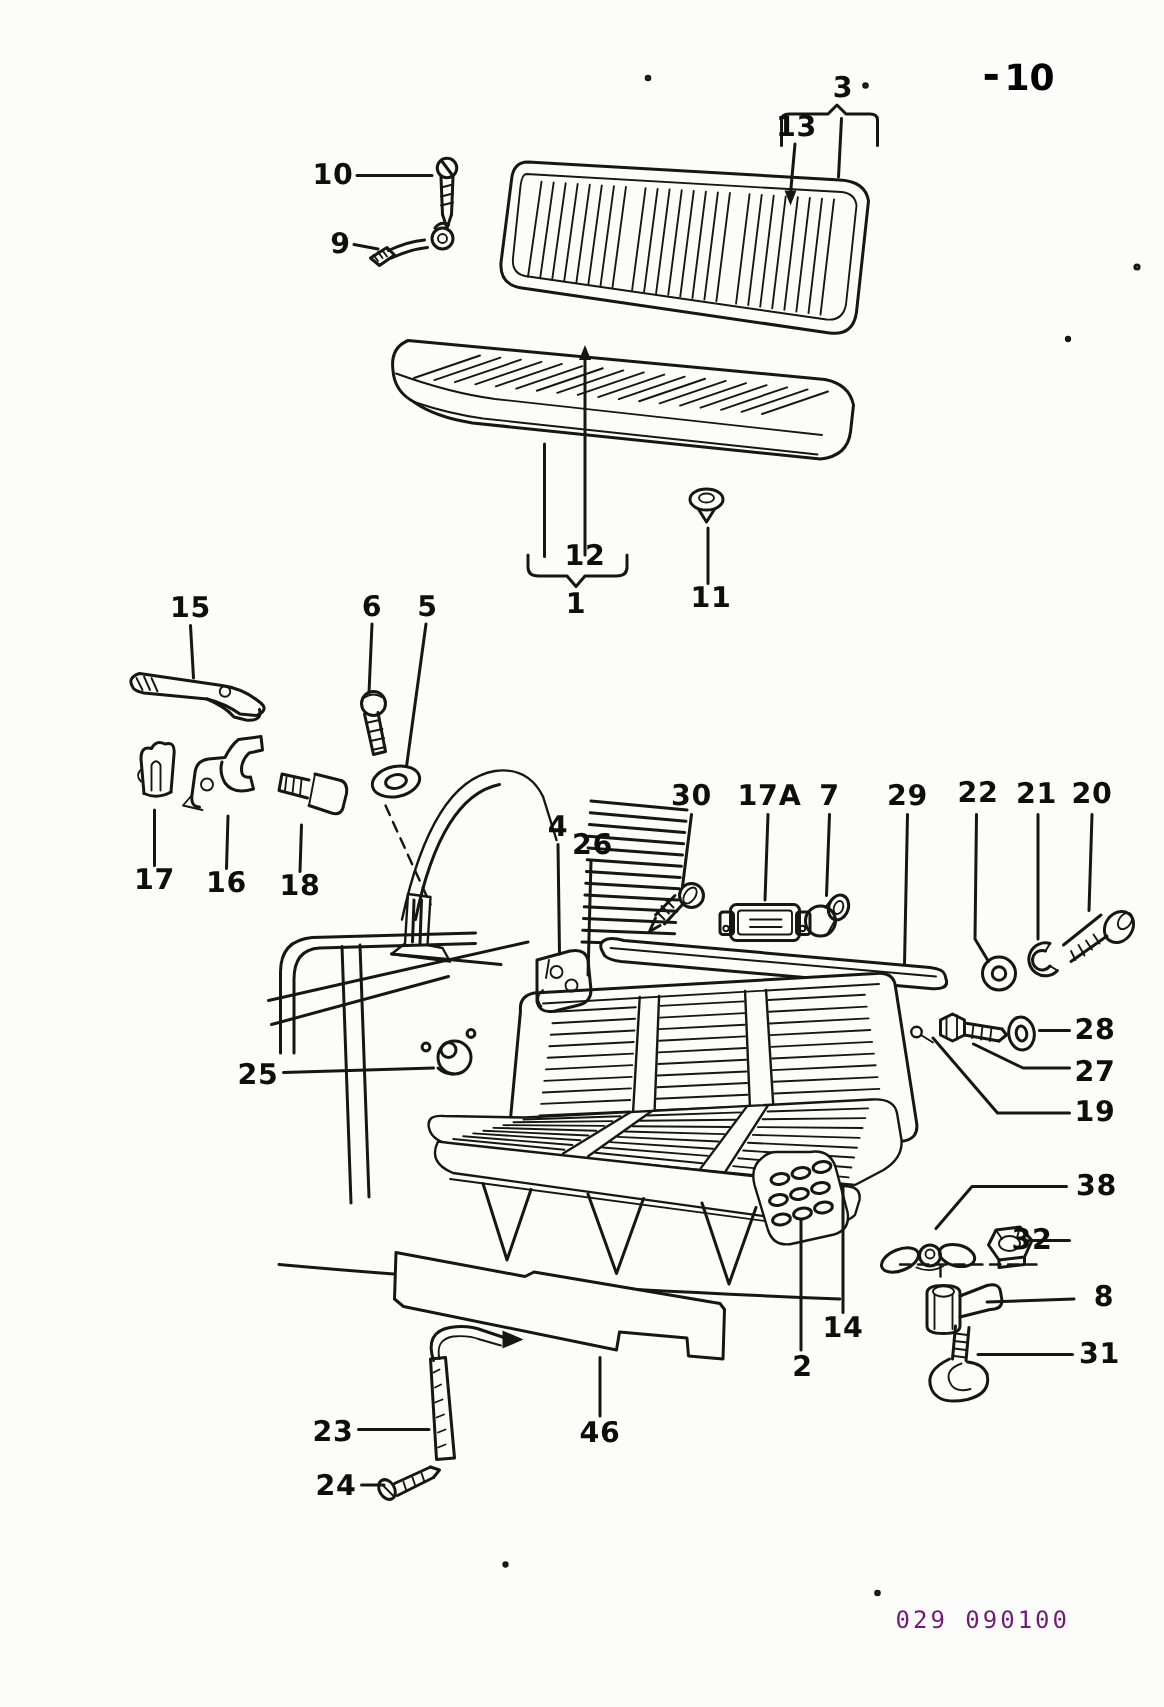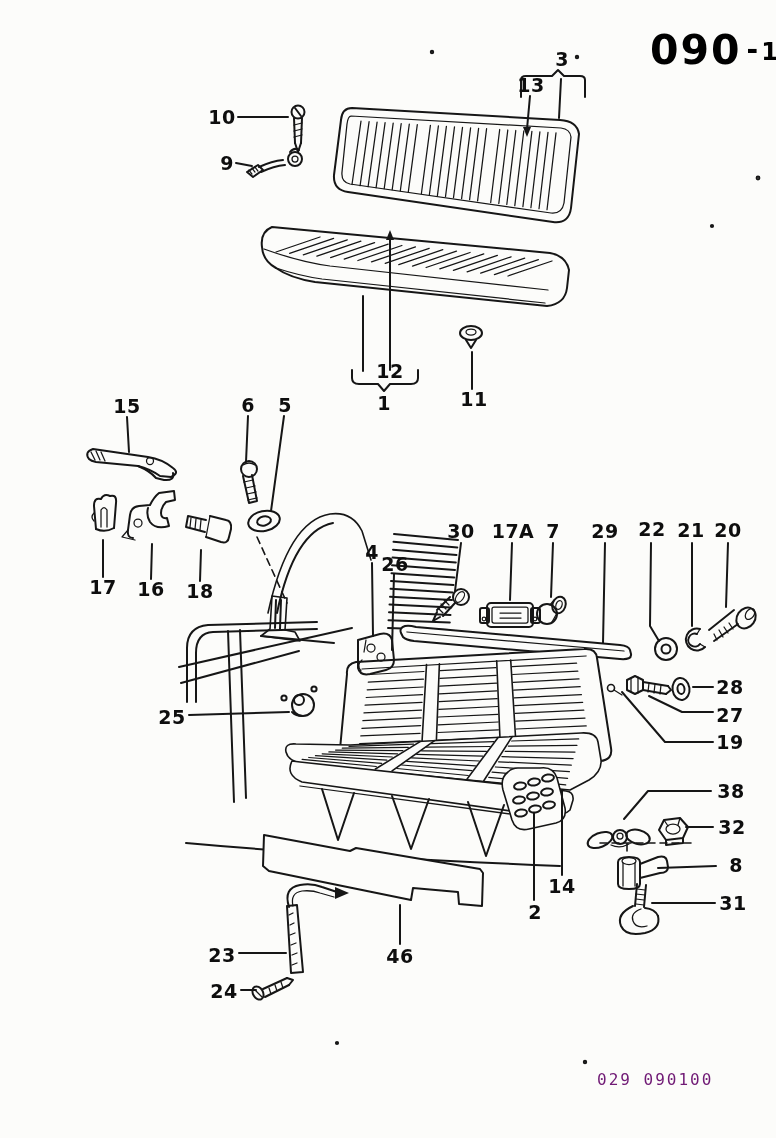--- a/index.html
+++ b/index.html
@@ -317,21 +317,20 @@
       <circle cx="432" cy="52" r="1.2"></circle>
         <circle cx="577" cy="57" r="1.2"></circle>
       <circle cx="758" cy="178" r="1.4"></circle>
         <circle cx="712" cy="226" r="1.1"></circle>
       <circle cx="585" cy="1062" r="1.2"></circle>
         <circle cx="337" cy="1043" r="1.1"></circle>
     </g>
   </svg>
 
   <div class="part-code">
-    <span class="main">090</span>
     <span class="sep">-</span>
     <span class="sub">10</span>
   </div>
 
   <div>
       <div class="callout" style="left: 222px; top: 117px;">10</div>
       <div class="callout" style="left: 227px; top: 163px;">9</div>
       <div class="callout" style="left: 562px; top: 59px;">3</div>
       <div class="callout" style="left: 531px; top: 85px;">13</div>
       <div class="callout" style="left: 390px; top: 371px;">12</div>
@@ -350,21 +349,21 @@
       <div class="callout" style="left: 513px; top: 531px;">17A</div>
       <div class="callout" style="left: 553px; top: 531px;">7</div>
       <div class="callout" style="left: 605px; top: 531px;">29</div>
       <div class="callout" style="left: 652px; top: 529px;">22</div>
       <div class="callout" style="left: 691px; top: 530px;">21</div>
       <div class="callout" style="left: 728px; top: 530px;">20</div>
       <div class="callout" style="left: 730px; top: 687px;">28</div>
       <div class="callout" style="left: 730px; top: 715px;">27</div>
       <div class="callout" style="left: 730px; top: 742px;">19</div>
       <div class="callout" style="left: 731px; top: 791px;">38</div>
-      <div class="callout" style="left: 732px; top: 827px;">32</div>
+      <div class="callout" style="left: 688px; top: 827px;">32</div>
       <div class="callout" style="left: 736px; top: 865px;">8</div>
       <div class="callout" style="left: 733px; top: 903px;">31</div>
       <div class="callout" style="left: 535px; top: 912px;">2</div>
       <div class="callout" style="left: 562px; top: 886px;">14</div>
       <div class="callout" style="left: 222px; top: 955px;">23</div>
       <div class="callout" style="left: 224px; top: 991px;">24</div>
       <div class="callout" style="left: 400px; top: 956px;">46</div>
     </div>
 
   <div class="plate-code">029 090100</div>

